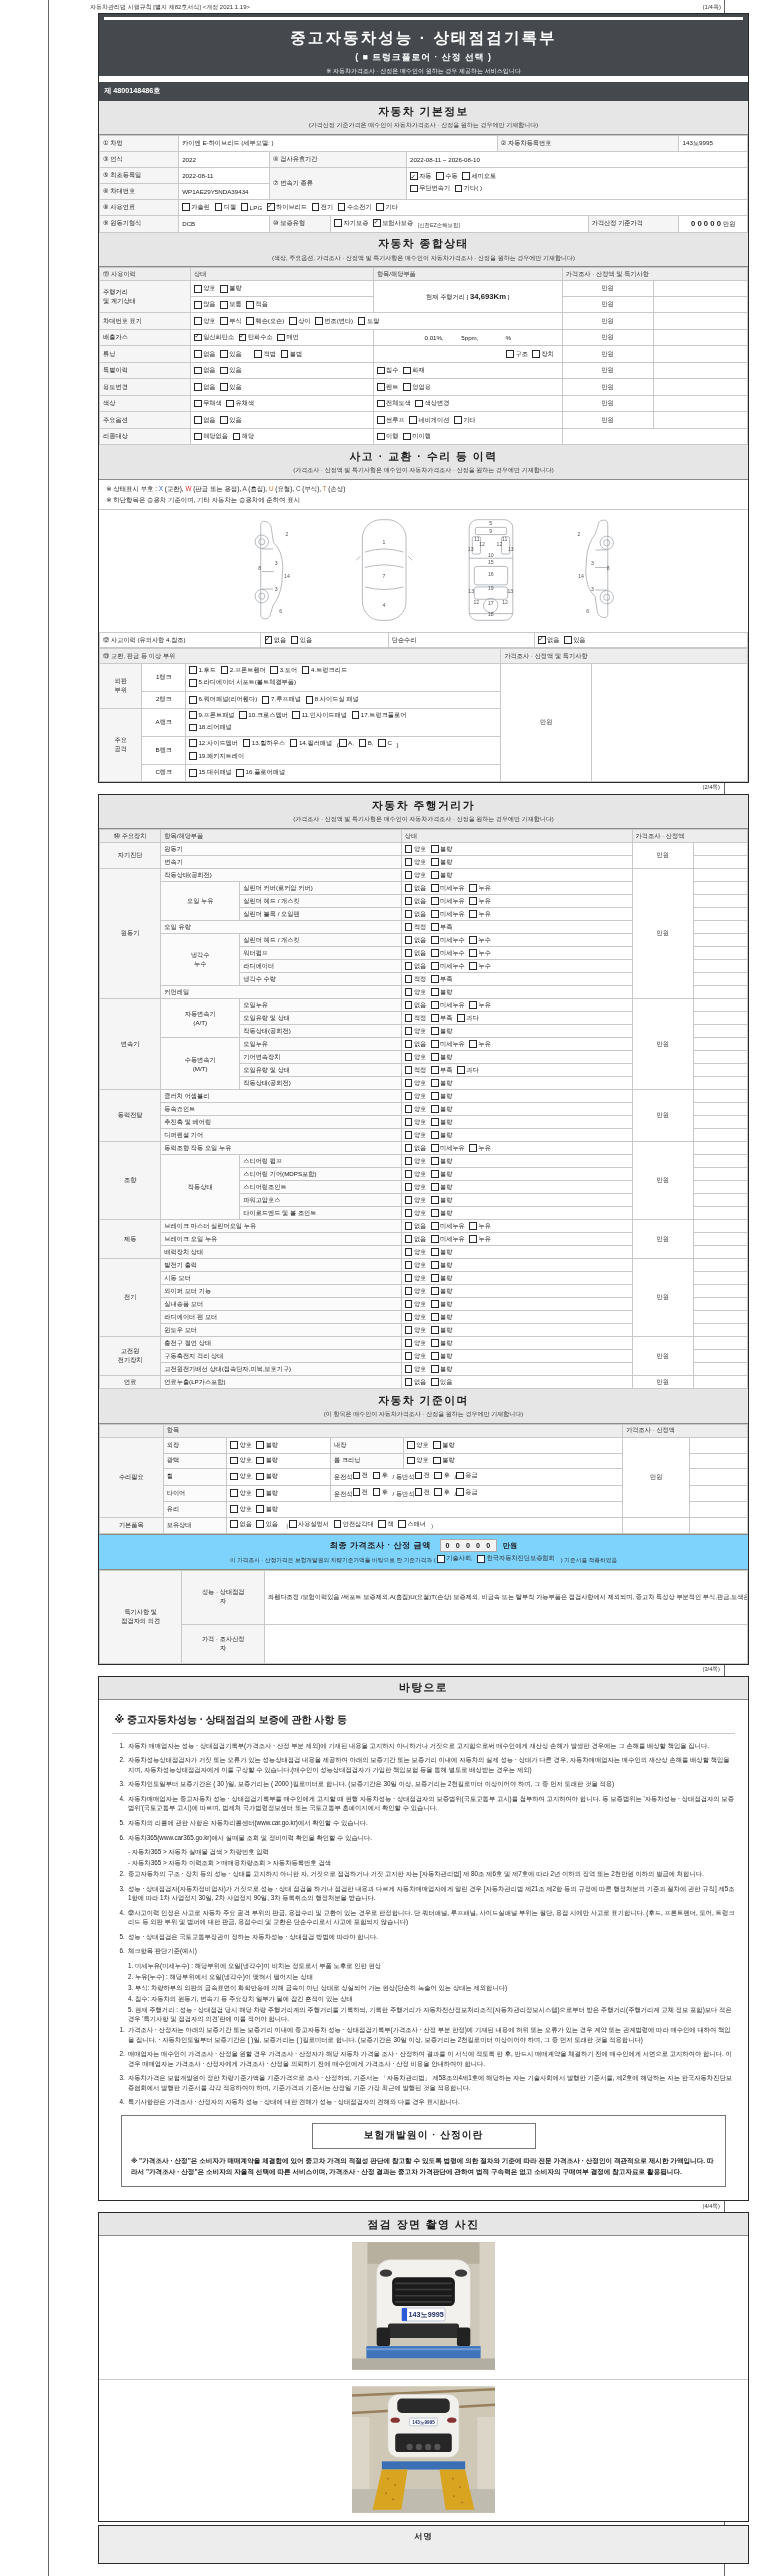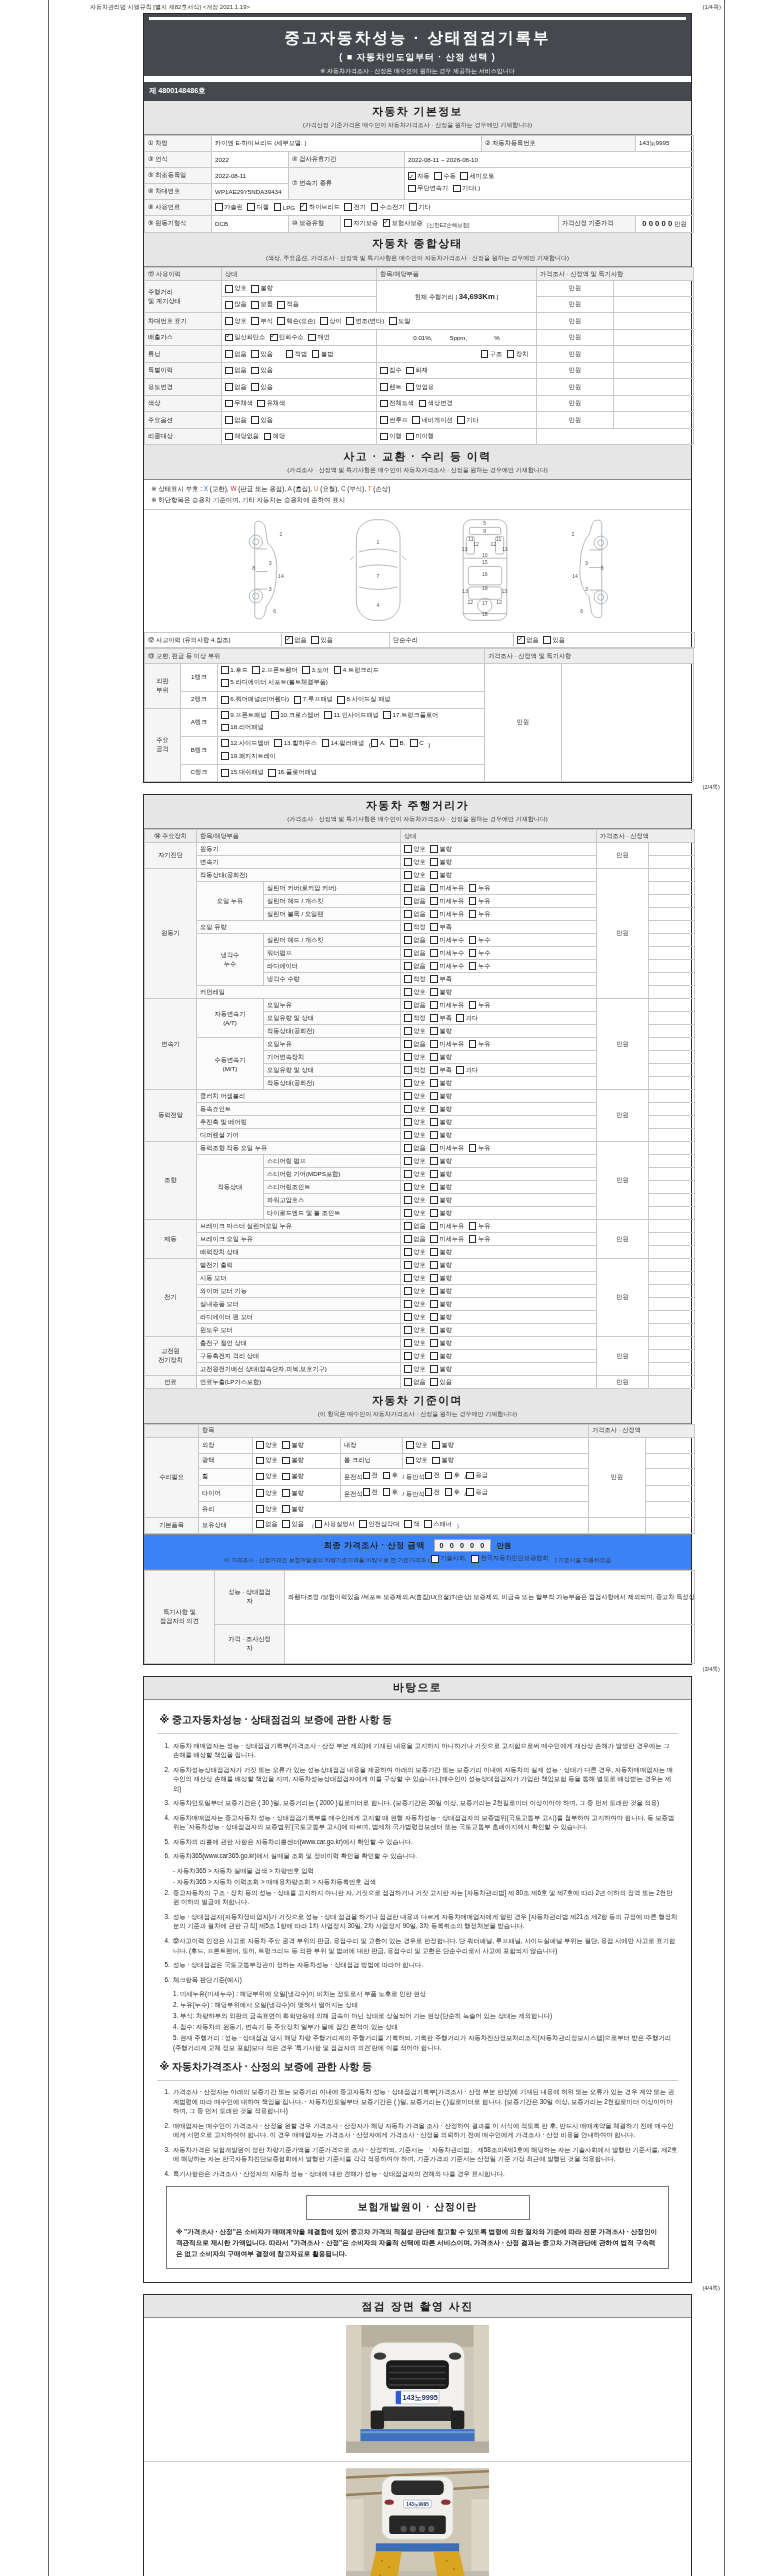--- a/index.html
+++ b/index.html
@@ -3,21 +3,21 @@
 <meta charset="utf-8">
 <style>
   html,body{margin:0;padding:0;background:#ffffff;}
   body{width:773px;height:2576px;position:relative;overflow:hidden;
        font-family:"Liberation Sans","DejaVu Sans",sans-serif;color:#222;}
   .frame{position:absolute;left:48px;top:0;width:677px;height:2576px;
          border-left:0.5px solid #666;border-right:0.5px solid #666;box-sizing:border-box;}
   .topline{display:flex;justify-content:space-between;font-size:6px;color:#333;
            padding:2.6px 3.1px 1px 41px;}
   .pagemark{text-align:right;font-size:5.7px;color:#333;padding:1.5px 4.1px 1.5px 0;}
-  .box{border:1px solid #2b2b2b;margin-left:94px;width:549px;box-sizing:border-box;background:#fff;}
+  .box{border:1px solid #2b2b2b;margin-left:49px;width:651px;box-sizing:border-box;background:#fff;}
   
   .dark{background:#45494e;color:#fff;padding:3.6px 4.1px 0 4.1px;}
   .stripe{height:2.6px;background:#fff;margin:0 1px 8.2px 1px;}
   .dark .t1{text-align:center;font-size:15.5px;font-weight:bold;letter-spacing:2.1px;margin:1px 0 3.1px;}
   .dark .t2{text-align:center;font-size:8.8px;font-weight:bold;letter-spacing:1px;margin:0 0 2.6px;}
   .dark .t3{text-align:center;font-size:6px;margin:0 0 5.2px;color:#f2f2f2;}
   .darkgap{height:1.5px;background:#fff;}
   .docno{background:#45494e;color:#fff;font-size:7.2px;font-weight:bold;padding:4.1px 5.2px;}
   
   .band{background:#e6e6e6;border-bottom:0.5px solid #8a8a8a;text-align:center;padding:4.6px 0 3.6px;}
@@ -47,21 +47,21 @@
   .cb{display:inline-block;width:5.7px;height:5.7px;border:1px solid #2a2a2a;margin-right:1.5px;
       position:relative;flex:none;background:#fff;}
   .cb.k::after{content:"✓";position:absolute;left:-0.5px;top:-2.6px;font-size:6.7px;font-weight:bold;color:#111;}
   .cl{font-size:6.2px;}
   .digits{display:inline-block;border:0.5px solid #aaa;background:#f3f3f3;padding:1px 4.1px;
           font-size:7.2px;font-weight:bold;letter-spacing:2.1px;}
   
   .legendwrap{padding:4.1px 7.2px 3.1px;border-bottom:0.5px solid #c9c9c9;font-size:6.4px;line-height:1.7;}
   .diagwrap{padding:2.1px 0 3.1px;text-align:center;}
   
-  .finalrow{background:#3b82f6;border-top:0.5px solid #8a8a8a;border-bottom:0.5px solid #8a8a8a;
+  .finalrow{background:#7dd3fc;border-top:0.5px solid #8a8a8a;border-bottom:0.5px solid #8a8a8a;
             text-align:center;padding:3.6px 0 3.1px;}
   .finalrow .fl{font-size:8.2px;font-weight:bold;letter-spacing:0.5px;margin-right:7.2px;}
   .finalnote{font-size:5.7px;margin-top:2.6px;color:#333;}
   
   .noticebody{padding:7.2px 13.4px 8.2px;background:#fff;}
   .nhead{font-size:10px;font-weight:bold;padding:6.2px 2.1px;border-bottom:0.5px solid #ccc;margin-bottom:6.2px;}
   .nitem{display:flex;font-size:6.3px;line-height:1.5;margin-bottom:5.2px;color:#222;}
   .nnum{width:12.4px;flex:none;text-align:right;padding-right:3.1px;}
   .ntxt{flex:1;white-space:normal;}
   .nsub{font-size:6.3px;line-height:1.5;margin:1.5px 0 1.5px 15.5px;}
@@ -86,21 +86,21 @@
   <div class="topline">
     <span>자동차관리법 시행규칙 [별지 제82호서식] &lt;개정 2021.1.19&gt;</span>
     <span>(1/4쪽)</span>
   </div>
 
   <div class="box">
 
     <div class="dark">
       <div class="stripe"></div>
       <div class="t1">중고자동차성능 · 상태점검기록부</div>
-      <div class="t2">( ■ 자동차인도일부터 · 산정 선택 )</div>
+      <div class="t2">( ■ 트렁크플로어 · 산정 선택 )</div>
       <div class="t3">※ 자동차가격조사 · 산정은 매수인이 원하는 경우 제공하는 서비스입니다</div>
     </div>
     <div class="darkgap"></div>
     <div class="docno">제 4800148486호</div>
 
     <div class="band">
       <div class="bt">자동차 기본정보</div>
       <div class="bs">(가격산정 기준가격은 매수인이 자동차가격조사 · 산정을 원하는 경우에만 기재합니다)</div>
     </div>
     <div>
@@ -1436,21 +1436,20 @@
           <div class="nitem">
             <span class="nnum">6.</span>
             <span class="ntxt">체크항목 판단기준(예시)</span>
           </div>
           <div class="nsub">1. 미세누유(미세누수) : 해당부위에 오일(냉각수)이 비치는 정도로서 부품 노후로 인한 현상</div>
           <div class="nsub">2. 누유(누수) : 해당부위에서 오일(냉각수)이 맺혀서 떨어지는 상태</div>
           <div class="nsub">3. 부식: 차량하부와 외판의 금속표면이 화학반응에 의해 금속이 아닌 상태로 상실되어 가는 현상(단순히 녹슬어 있는 상태는 제외합니다)</div>
           <div class="nsub">4. 침수: 자동차의 원동기, 변속기 등 주요장치 일부가 물에 잠긴 흔적이 있는 상태</div>
           <div class="nsub">5. 현재 주행거리 : 성능 · 상태점검 당시 해당 차량 주행거리계의 주행거리를 기록하되, 기록한 주행거리가 자동차전산정보처리조직(자동차관리정보시스템)으로부터 받은 주행거리(주행거리계 교체 정보 포함)보다 적은 경우 '특기사항 및 점검자의 의견'란에 이를 적어야 합니다.</div>
         </div>
-      <div class="nhead">※ 자동차가격조사 · 산정의 보증에 관한 사항 등</div>
       <div>
           <div class="nitem">
             <span class="nnum">1.</span>
             <span class="ntxt">가격조사 · 산정자는 아래의 보증기간 또는 보증거리 이내에 중고자동차 성능 · 상태점검기록부(가격조사 · 산정 부분 한정)에 기재된 내용에 허위 또는 오류가 있는 경우 계약 또는 관계법령에 따라 매수인에 대하여 책임을 집니다.  · 자동차인도일부터 보증기간은 (      )일, 보증거리는 (      )킬로미터로 합니다. (보증기간은 30일 이상, 보증거리는 2천킬로미터 이상이어야 하며, 그 중 먼저 도래한 것을 적용합니다)</span>
           </div>
           <div class="nitem">
             <span class="nnum">2.</span>
             <span class="ntxt">매매업자는 매수인이 가격조사 · 산정을 원할 경우 가격조사 · 산정자가 해당 자동차 가격을 조사 · 산정하여 결과를 이 서식에 적도록 한 후, 반드시 매매계약을 체결하기 전에 매수인에게 서면으로 고지하여야 합니다. 이 경우 매매업자는 가격조사 · 산정자에게 가격조사 · 산정을 의뢰하기 전에 매수인에게 가격조사 · 산정 비용을 안내하여야 합니다.</span>
           </div>
           <div class="nitem">

